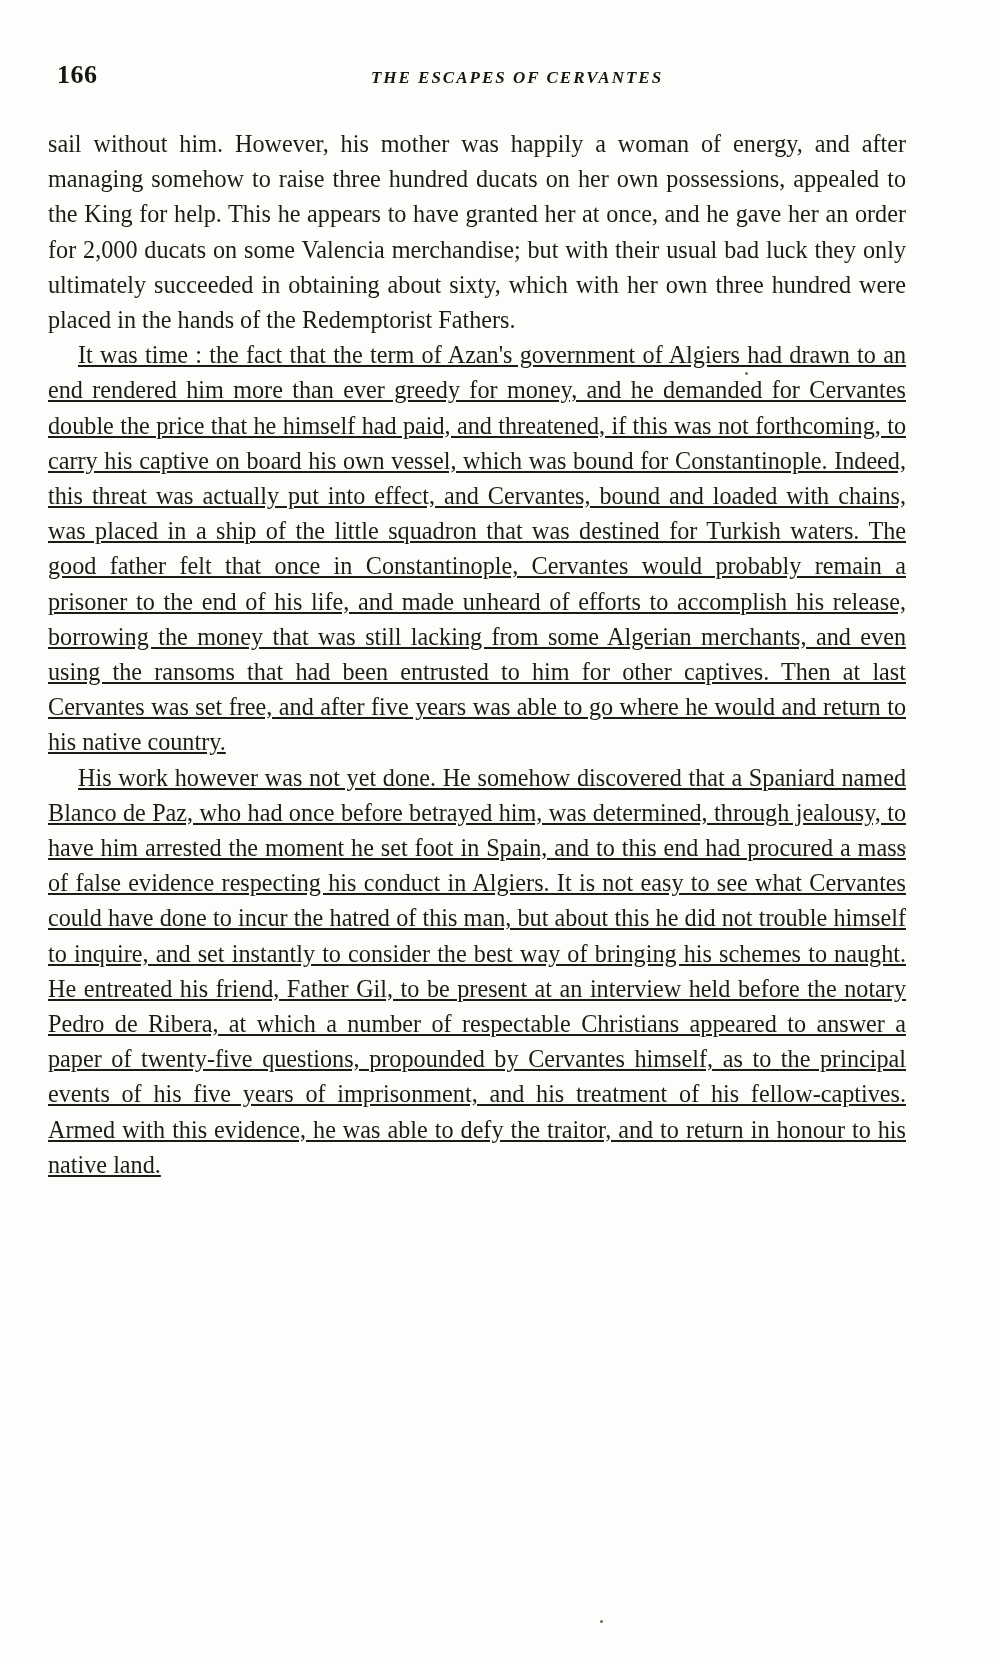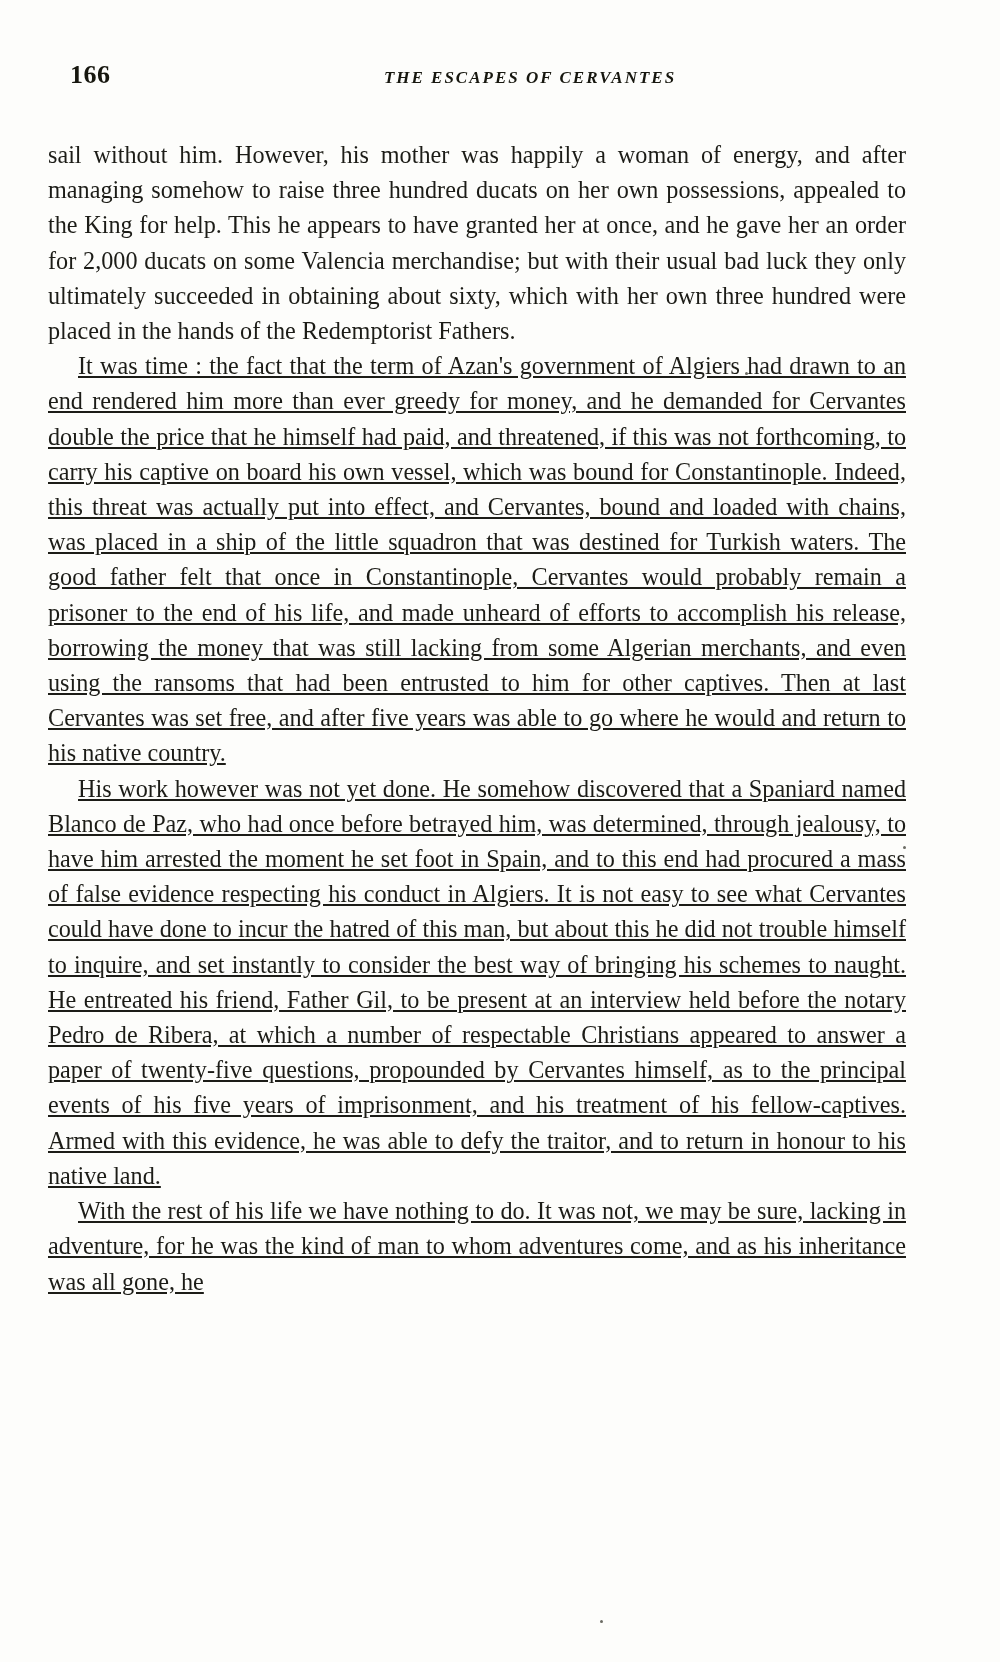--- a/index.html
+++ b/index.html
@@ -18,21 +18,21 @@
   .page {
     position: absolute;
     top: 0; left: 0;
     width: 1000px;
     height: 1662px;
     background: #fdfdfb;
   }
   .header {
     position: absolute;
     top: 60px;
-    left: 70px;
+    left: 57px;
     width: 890px;
     height: 42px;
     display: flex;
     align-items: baseline;
   }
   .folio {
     font-family: "Liberation Serif", serif;
     font-size: 26px;
     font-weight: 700;
     letter-spacing: 0.5px;
@@ -49,21 +49,21 @@
     color: #17170f;
     padding-right: 90px;
   }
   .body-text {
     position: absolute;
     top: 122px;
     left: 48px;
     width: 858px;
   }
   .para {
-    margin: 15px 0 0 0;
+    margin: 4px 0 0 0;
     font-size: 24.2px;
     line-height: 35.2px;
     text-align: justify;
     text-justify: inter-word;
     color: #1c1c17;
     hyphens: none;
   }
   .para + .para {
     margin-top: 0px;
   }
@@ -89,19 +89,18 @@
 
   <div class="header">
     <div class="folio">166</div>
     <div class="running-head">THE ESCAPES OF CERVANTES</div>
   </div>
 
   <div class="body-text">
     <p class="para">sail without him. However, his mother was happily a woman of energy, and after managing somehow to raise three hundred ducats on her own possessions, appealed to the King for help. This he appears to have granted her at once, and he gave her an order for 2,000 ducats on some Valencia merchandise; but with their usual bad luck they only ultimately succeeded in obtaining about sixty, which with her own three hundred were placed in the hands of the Redemptorist Fathers.</p>
     <p class="para indent">It was time : the fact that the term of Azan's government of Algiers had drawn to an end rendered him more than ever greedy for money, and he demanded for Cervantes double the price that he himself had paid, and threatened, if this was not forthcoming, to carry his captive on board his own vessel, which was bound for Constantinople. Indeed, this threat was actually put into effect, and Cervantes, bound and loaded with chains, was placed in a ship of the little squadron that was destined for Turkish waters. The good father felt that once in Constantinople, Cervantes would probably remain a prisoner to the end of his life, and made unheard of efforts to accomplish his release, borrowing the money that was still lacking from some Algerian merchants, and even using the ransoms that had been entrusted to him for other captives. Then at last Cervantes was set free, and after five years was able to go where he would and return to his native country.</p>
     <p class="para indent">His work however was not yet done. He somehow discovered that a Spaniard named Blanco de Paz, who had once before betrayed him, was determined, through jealousy, to have him arrested the moment he set foot in Spain, and to this end had procured a mass of false evidence respecting his conduct in Algiers. It is not easy to see what Cervantes could have done to incur the hatred of this man, but about this he did not trouble himself to inquire, and set instantly to consider the best way of bringing his schemes to naught. He entreated his friend, Father Gil, to be present at an interview held before the notary Pedro de Ribera, at which a number of respectable Christians appeared to answer a paper of twenty-five questions, propounded by Cervantes himself, as to the principal events of his five years of imprisonment, and his treatment of his fellow-captives. Armed with this evidence, he was able to defy the traitor, and to return in honour to his native land.</p>
-    <p class="para indent">With the rest of his life we have nothing to do. It was not, we may be sure, lacking in adventure, for he was the kind of man to whom adventures come, and as his inheritance was all gone, he</p>
   </div>
 
   <div class="stray-mark mark-1"></div>
   <div class="stray-mark mark-3"></div>
   <div class="stray-mark mark-2"></div>
 </div>
 
 </body></html>

